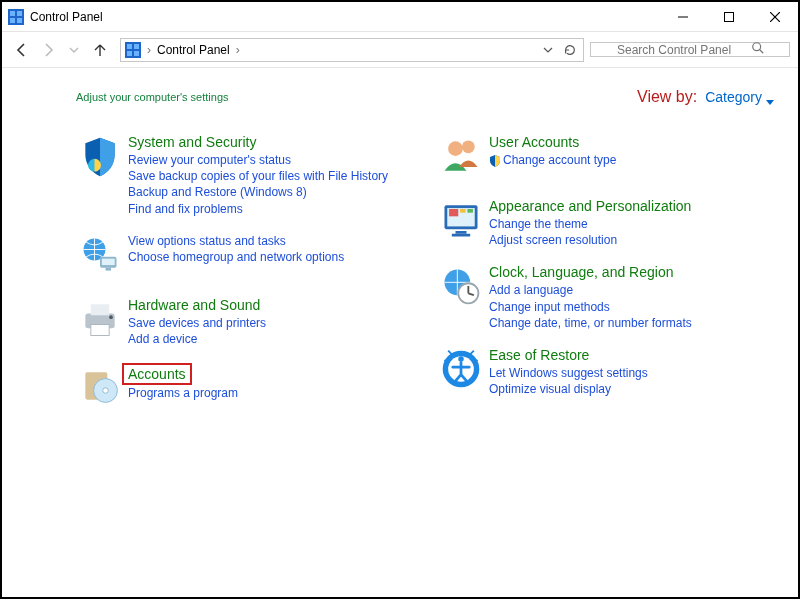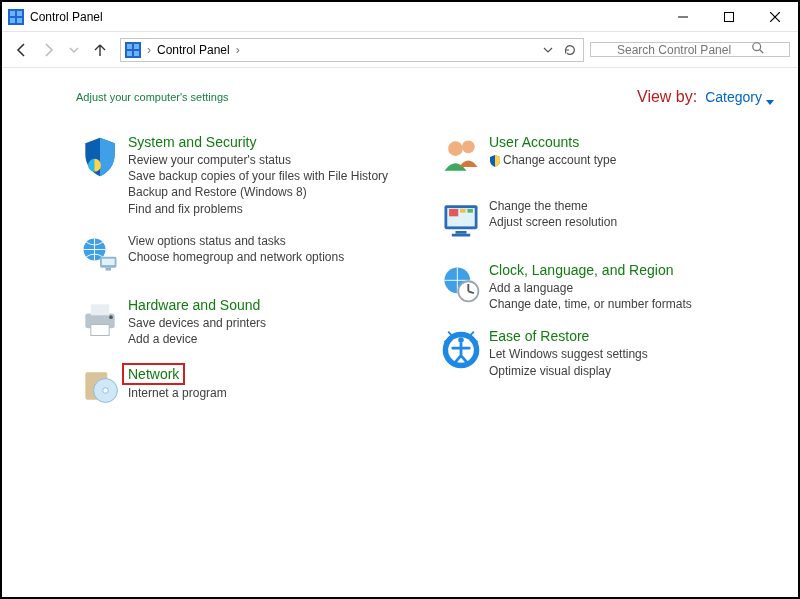--- a/index.html
+++ b/index.html
@@ -133,21 +133,21 @@
   }
   .cat-icon svg { width: 44px; height: 44px; }
   .cat-body { flex: 1; }
   .cat-title {
     color: #107c10;
     font-size: 14px;
     margin: 0 0 2px 0;
     display: inline-block;
   }
   .cat-link {
-    color: #404040;
+    color: #1d4ed8;
     font-size: 12px;
     display: block;
     line-height: 1.35;
   }
   .highlight {
     border: 2px solid #d02020;
     padding: 1px 4px;
     margin-left: -6px;
     display: inline-block;
   }
@@ -312,23 +312,23 @@
       <div class="cat">
         <div class="cat-icon">
           <svg viewBox="0 0 48 48">
               <rect x="8" y="10" width="24" height="30" rx="2" fill="#d9c49a"></rect>
               <circle cx="30" cy="30" r="13" fill="#cfe8f7" stroke="#8ab6d6" stroke-width="1"></circle>
               <circle cx="30" cy="30" r="3" fill="#fff" stroke="#8ab6d6"></circle>
             </svg>
         </div>
         <div class="cat-body">
           <span class="highlight">
-            <a class="cat-title" style="margin:0">Network</a>
+            <a class="cat-title" style="margin:0">Accounts</a>
           </span>
-          <a class="cat-link">Internet a program</a>
+          <a class="cat-link">Programs a program</a>
         </div>
       </div>
 
     </div>
 
     <div class="col">
 
       <div class="cat">
         <div class="cat-icon">
           <svg viewBox="0 0 48 48">
@@ -357,38 +357,40 @@
               <rect x="6" y="8" width="36" height="26" rx="2" fill="#2a6bb8"></rect>
               <rect x="9" y="11" width="30" height="20" fill="#dff1fa"></rect>
               <rect x="18" y="36" width="12" height="3" fill="#2a6bb8"></rect>
               <rect x="14" y="39" width="20" height="3" fill="#2a6bb8"></rect>
               <rect x="11" y="12" width="10" height="8" fill="#e05a5a"></rect>
               <rect x="23" y="12" width="6" height="4" fill="#f0c040"></rect>
               <rect x="31" y="12" width="6" height="4" fill="#5ab85a"></rect>
             </svg>
         </div>
         <div class="cat-body">
+          <a class="cat-title">Appearance and Personalization</a>
           <a class="cat-link">Change the theme</a>
           <a class="cat-link">Adjust screen resolution</a>
         </div>
       </div>
 
       <div class="cat">
         <div class="cat-icon">
           <svg viewBox="0 0 48 48">
               <circle cx="20" cy="20" r="14" fill="#3fa0e8"></circle>
               <path d="M6 20 h28 M20 6 v28" stroke="#fff" stroke-width="1"></path>
               <circle cx="32" cy="32" r="11" fill="#fff" stroke="#9aa6ae" stroke-width="2"></circle>
               <line x1="32" y1="32" x2="32" y2="24" stroke="#555" stroke-width="2"></line>
               <line x1="32" y1="32" x2="38" y2="34" stroke="#555" stroke-width="2"></line>
             </svg>
         </div>
         <div class="cat-body">
           <a class="cat-title">Clock, Language, and Region</a>
           <a class="cat-link">Add a language</a>
+          <a class="cat-link">Change input methods</a>
           <a class="cat-link">Change date, time, or number formats</a>
         </div>
       </div>
 
       <div class="cat">
         <div class="cat-icon">
           <svg viewBox="0 0 48 48">
               <circle cx="24" cy="24" r="20" fill="#1e88e5"></circle>
               <circle cx="24" cy="24" r="14" fill="#fff"></circle>
               <path d="M24 17 L24 30 M18 37 L24 30 L30 37 M15 22 L33 22" stroke="#1e88e5" stroke-width="3" fill="none" stroke-linecap="round"></path>

